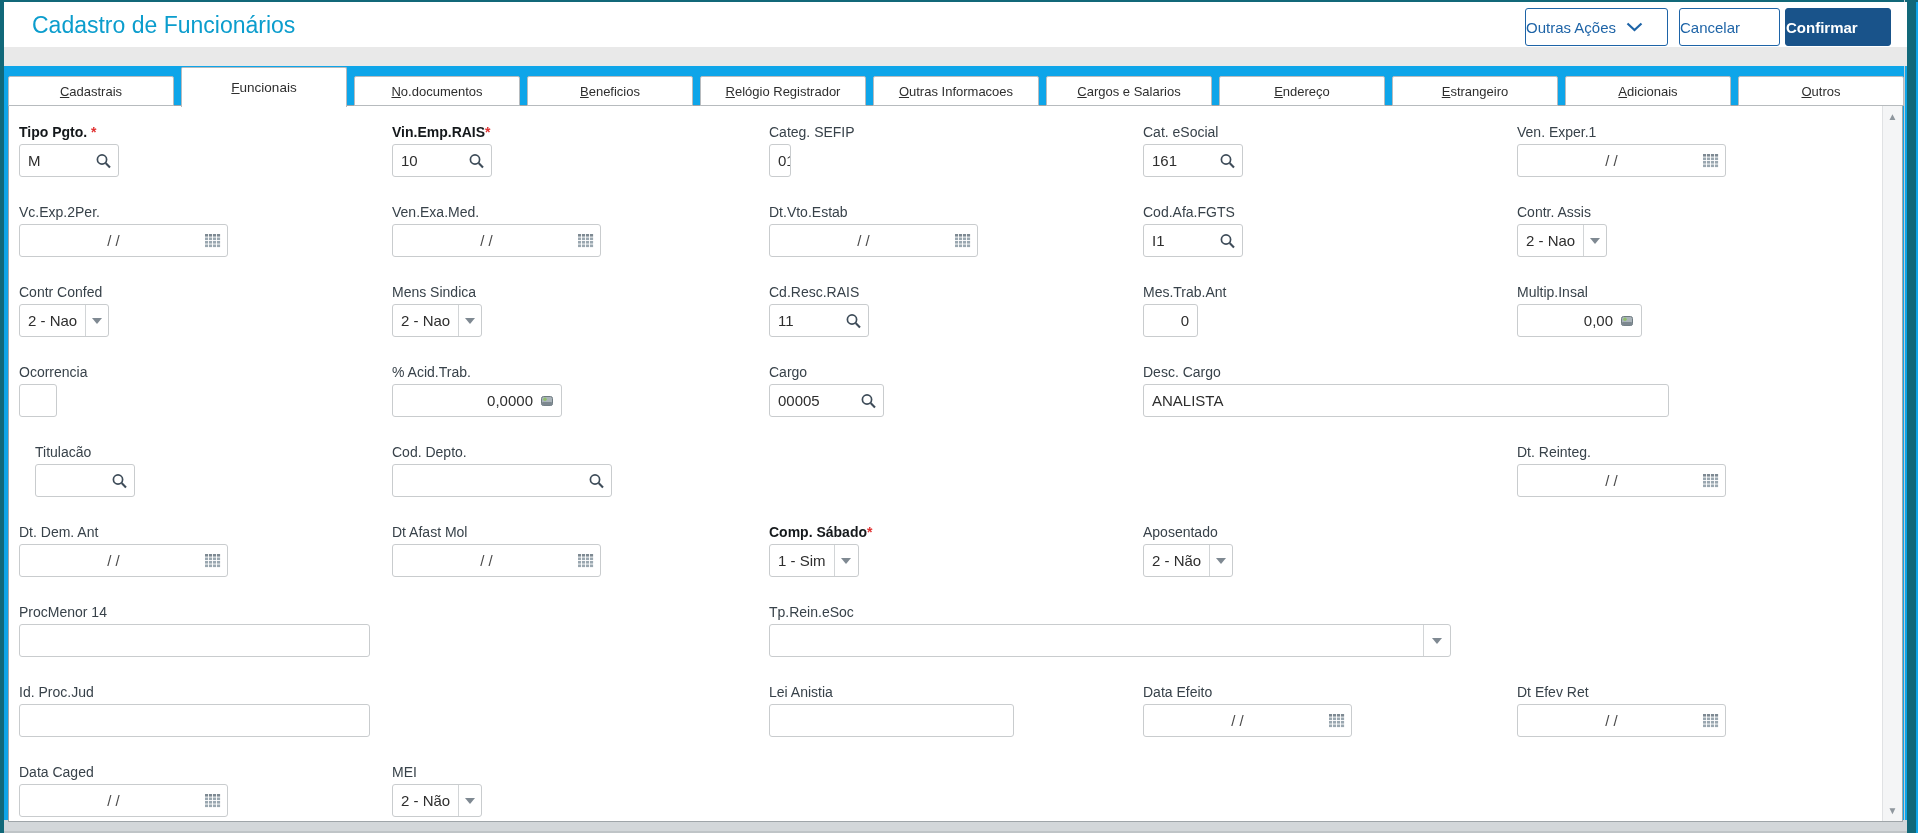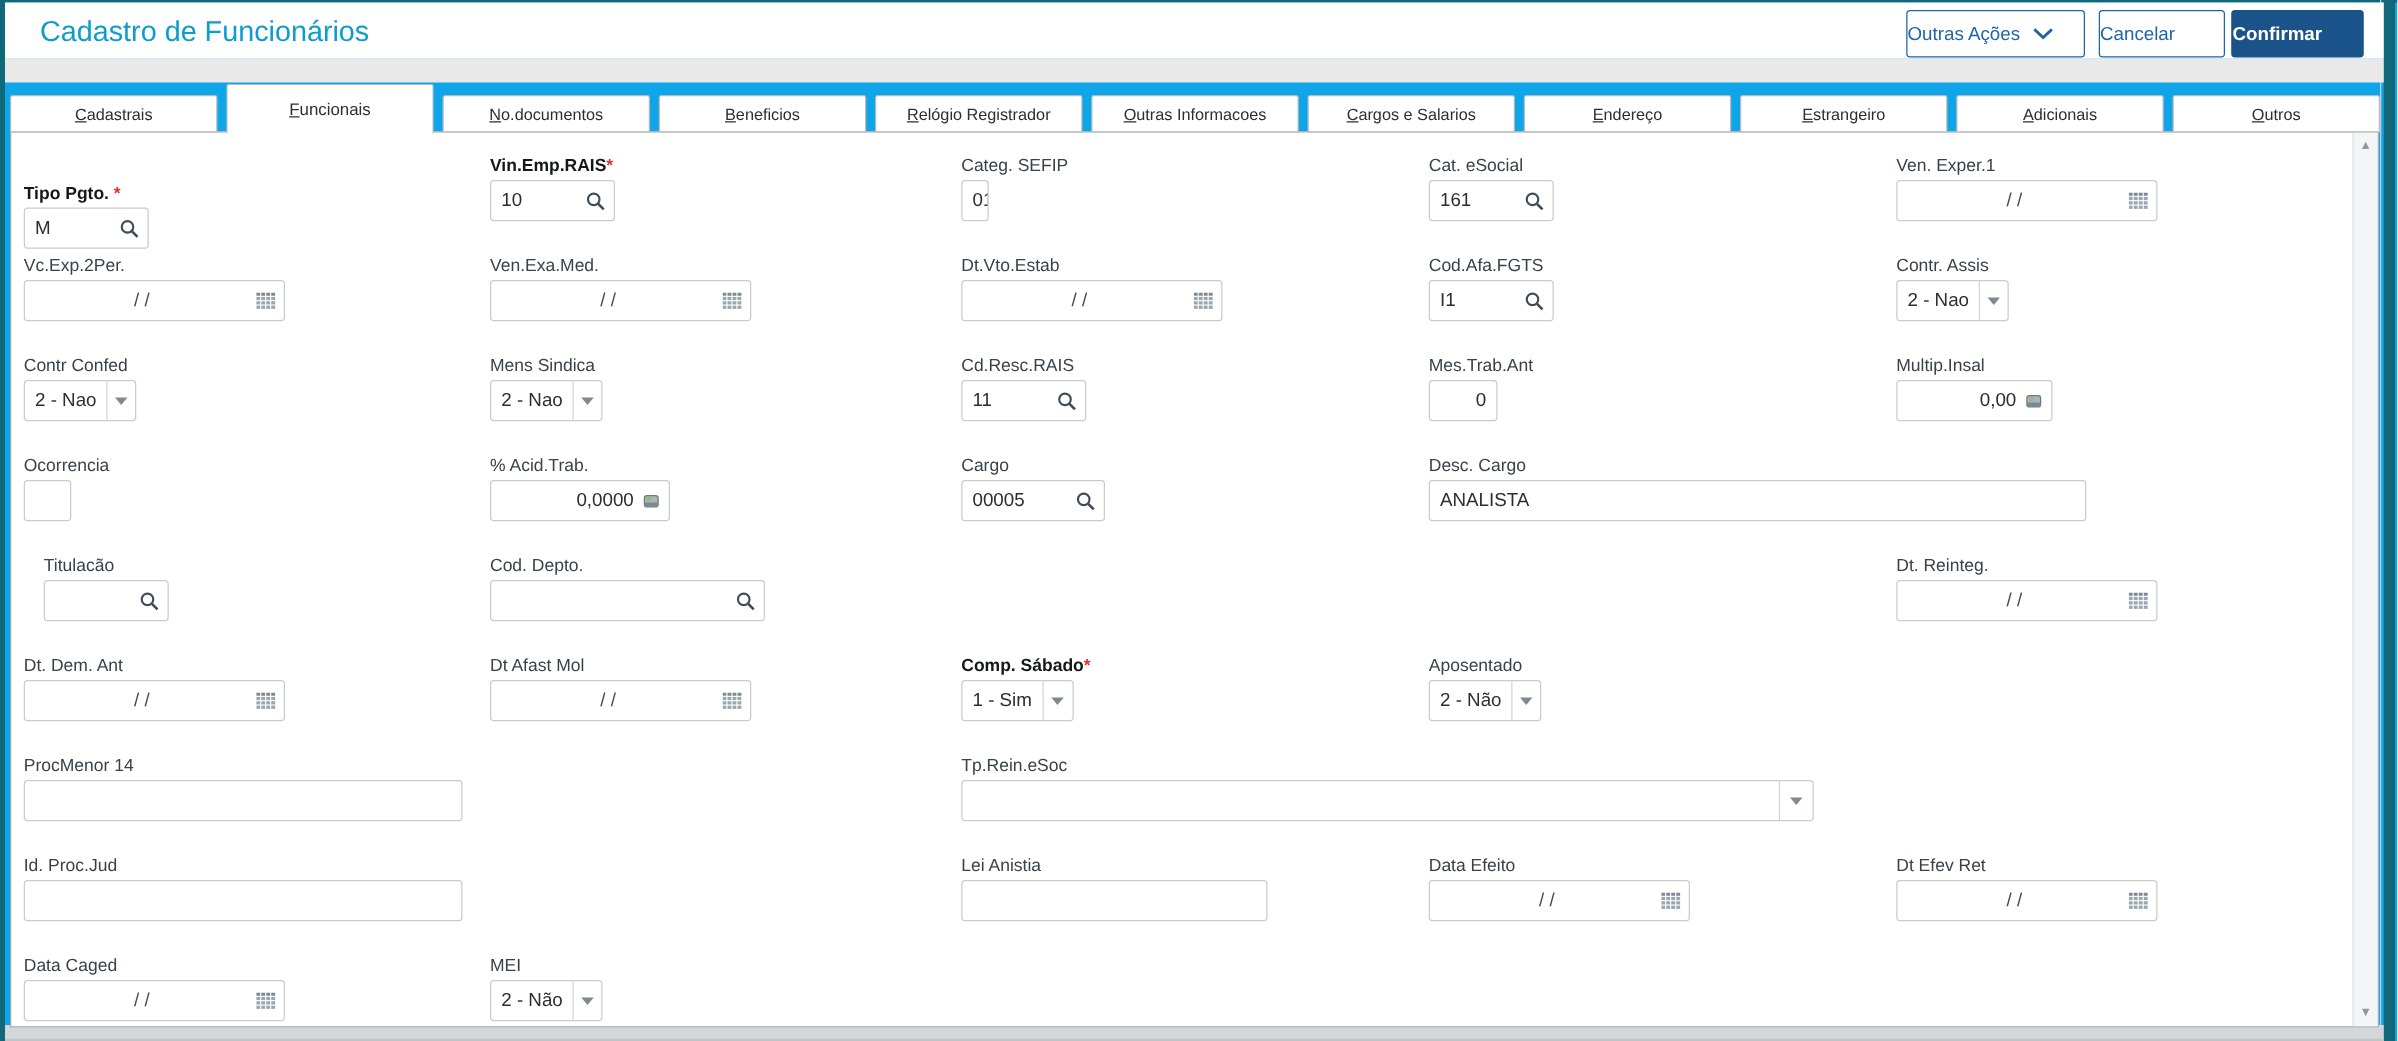--- a/index.html
+++ b/index.html
@@ -86,21 +86,21 @@
       <div class="tab"><span class="mn">E</span>strangeiro</div>
       <div class="tab"><span class="mn">A</span>dicionais</div>
       <div class="tab"><span class="mn">O</span>utros</div>
     </div>
 
   <div class="panel" id="panel">
     <div class="scrollbar">
       <div class="scroll-arrow scroll-up">▲</div>
       <div class="scroll-arrow scroll-down">▼</div>
     </div>
-  <div class="field" style="left: 10px; top: 18px; margin-top: 22px;">
+  <div class="field" style="left: 10px; top: 18px;">
         <div class="flabel bold">Tipo Pgto.<span class="req"> *</span></div>
         <div class="fbox with-icon" style="width: 100px;">
           <div class="val">M</div>
           <span class="icon">
             <svg width="17" height="17" viewBox="0 0 17 17">
               <circle cx="7" cy="7" r="4.6" fill="none" stroke="#3e4c59" stroke-width="1.7"></circle>
               <line x1="10.6" y1="10.6" x2="15" y2="15" stroke="#3e4c59" stroke-width="2.1"></line>
             </svg>
           </span>
         </div>
@@ -310,21 +310,21 @@
         </div>
       </div>
       <div class="field" style="left: 10px; top: 258px;">
         <div class="flabel">Ocorrencia</div>
         <div class="fbox" style="width: 38px;">
           <div class="val"></div>
         </div>
       </div>
       <div class="field" style="left: 383px; top: 258px;">
         <div class="flabel">% Acid.Trab.</div>
-        <div class="fbox with-icon" style="width: 144px;">
+        <div class="fbox with-icon" style="width: 170px;">
           <div class="val right">0,0000</div>
           <span class="icon">
             <svg width="16" height="16" viewBox="0 0 16 16">
               <rect x="2.5" y="3.5" width="11" height="9" rx="2" fill="#aab4ba" stroke="#6e7a81"></rect>
               <rect x="2.5" y="9" width="11" height="3.5" rx="1.6" fill="#7d8890"></rect>
               <circle cx="6" cy="6.2" r="1.7" fill="#8fbf6a"></circle>
             </svg>
           </span>
         </div>
       </div>

